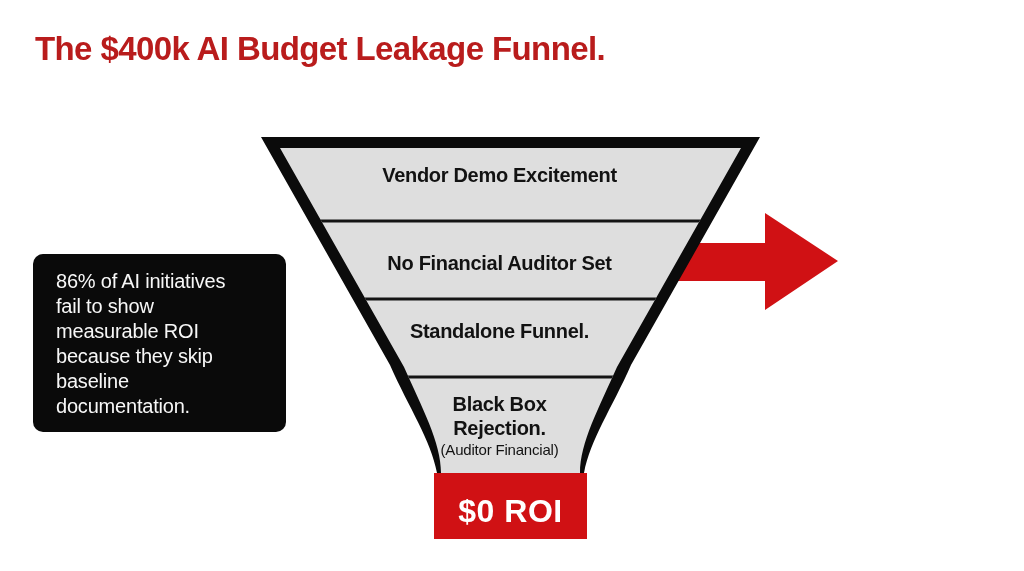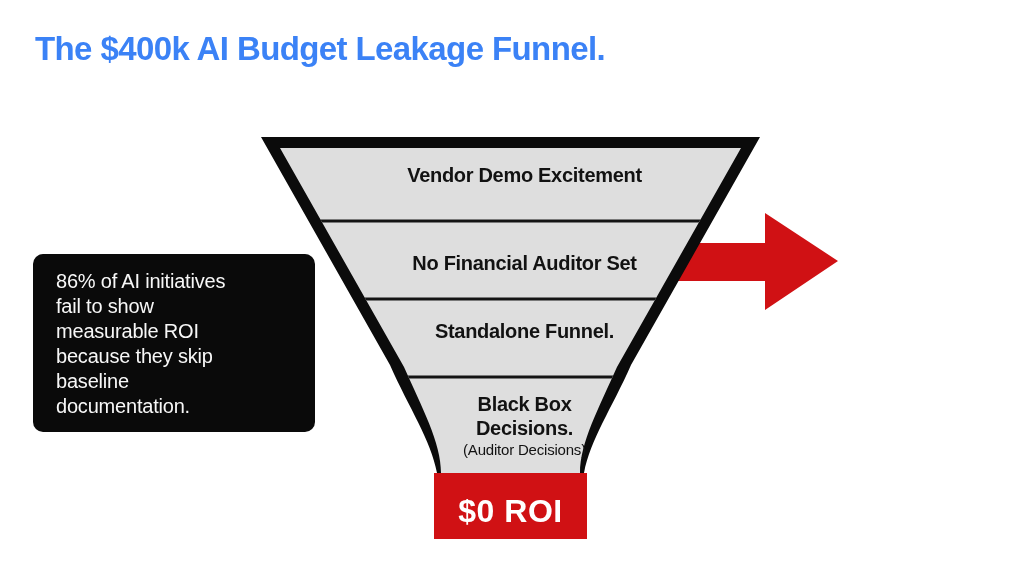--- a/index.html
+++ b/index.html
@@ -15,27 +15,27 @@
     background: #ffffff;
   }
   .page-title {
     position: absolute;
     left: 35px;
     top: 30px;
     margin: 0;
     font-size: 33px;
     font-weight: 700;
     letter-spacing: -0.6px;
-    color: #3b82f6;
+    color: #b91c1c;
   }
   .callout {
     position: absolute;
     left: 33px;
     top: 254px;
-    width: 282px;
+    width: 253px;
     height: 178px;
     box-sizing: border-box;
     background: #0a0a0a;
     border-radius: 10px;
     padding: 15px 4px 0 23px;
   }
   .callout p {
     margin: 0;
     color: #f7f7f7;
     font-size: 20px;
@@ -44,21 +44,21 @@
     letter-spacing: -0.2px;
   }
   .pre { white-space: pre-line; }
   svg.diagram {
     position: absolute;
     left: 0;
     top: 0;
   }
   .stage-text {
     position: absolute;
-    left: 325px;
+    left: 300px;
     width: 399px;
     text-align: center;
     color: #121212;
   }
   .stage-text .label {
     font-size: 20px;
     line-height: 24px;
     font-weight: 700;
     letter-spacing: -0.3px;
   }
@@ -133,19 +133,19 @@
     <div class="label pre">No Financial Auditor Set</div>
     <div class="sublabel"></div>
   </div>
 
   <div class="stage-text s3" style="top:319px">
     <div class="label pre">Standalone Funnel.</div>
   </div>
 
   <div class="stage-text s4" style="top:392px">
     <div class="label pre">Black Box
-Decisions.</div>
-    <div class="sublabel">(Auditor Decisions)</div>
+Rejection.</div>
+    <div class="sublabel">(Auditor Financial)</div>
   </div>
 
   <div class="outcome-label">$0 ROI</div>
 
 </div>
 
 </body></html>

